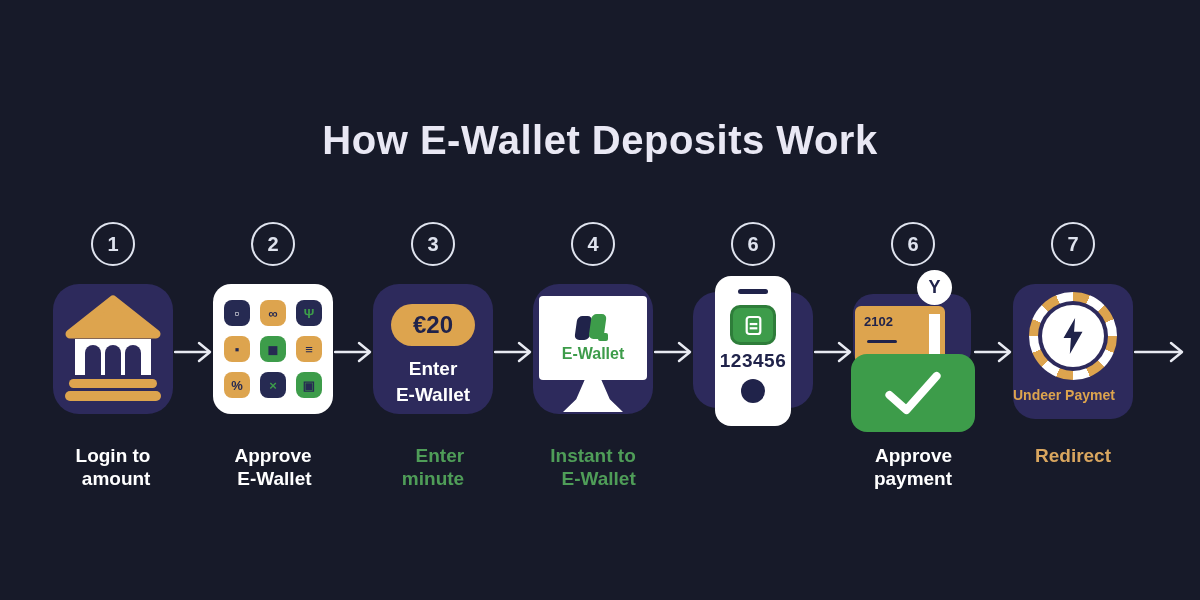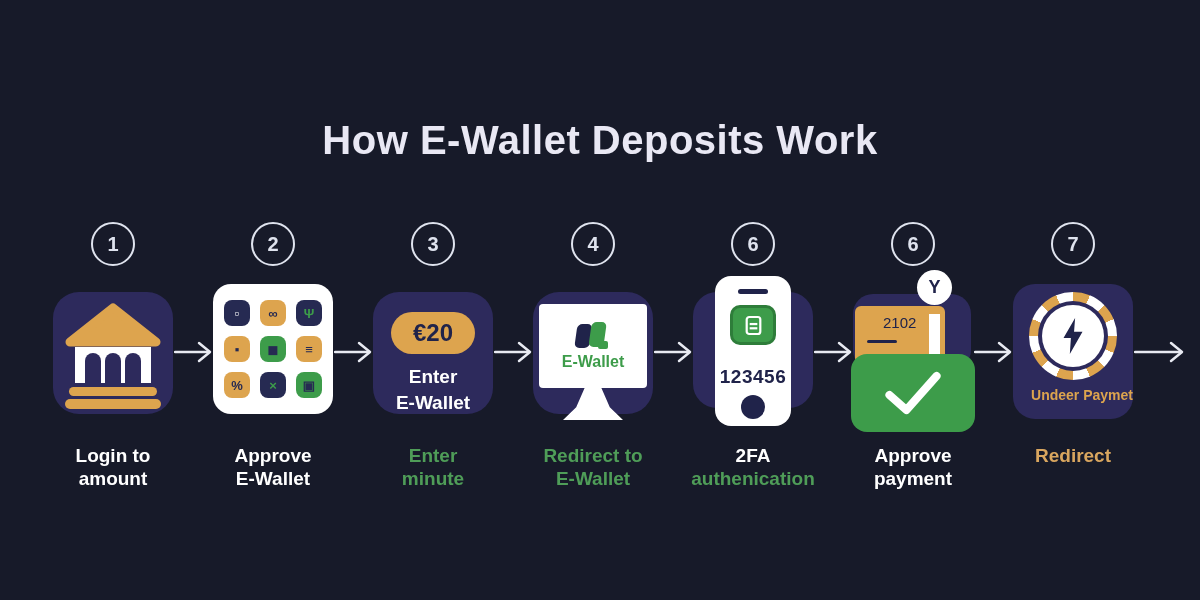--- a/index.html
+++ b/index.html
@@ -11,25 +11,25 @@
     font-size:40px;font-weight:700;color:var(--title_color);letter-spacing:.5px;}
 
   
   .step{position:absolute;top:222px;width:160px;display:flex;flex-direction:column;align-items:center;}
   .s0{left:33px}.s1{left:193px}.s2{left:353px}.s3{left:513px}.s4{left:673px}.s5{left:833px}.s6{left:993px}
 
   .badge{width:44px;height:44px;border-radius:50%;border:2.5px solid var(--line_white);
     display:flex;align-items:center;justify-content:center;color:var(--line_white);
     font-size:20px;font-weight:700;box-sizing:border-box;}
   .cardwrap{margin-top:18px;position:relative;width:120px;height:130px;}
-  .caption{margin-top:30px;text-align:center;font-size:19px;font-weight:700;line-height:1.22;}
+  .caption{margin-top:30px;text-align:right;font-size:19px;font-weight:700;line-height:1.22;}
   .cap-white{color:#ffffff}.cap-green{color:var(--caption_green)}.cap-gold{color:var(--caption_gold)}
 
   
-  .pcard{position:absolute;inset:0;background:var(--card_purple);border-radius:26px;margin-top:8px;}
+  .pcard{position:absolute;inset:0;background:var(--card_purple);border-radius:26px;}
 
   
   .arrow{position:absolute;top:340px;width:40px;height:24px;}
   .a0{left:174px}.a1{left:334px}.a2{left:494px}.a3{left:654px}.a4{left:814px}.a5{left:974px}
   .arrow.final{left:1134px;width:52px;}
 
   
   .wcard{position:absolute;inset:0;background:#ffffff;border-radius:18px;
     display:grid;grid-template-columns:repeat(3,26px);grid-template-rows:repeat(3,26px);
     gap:10px;justify-content:center;align-content:center;}
@@ -51,42 +51,42 @@
   .stand{position:absolute;top:96px;left:30px;width:60px;height:32px;background:#fff;
     clip-path:polygon(36% 0%,64% 0%,78% 60%,100% 100%,0% 100%,22% 60%);}
 
   
   .pcard5{position:absolute;top:8px;left:0;width:120px;height:116px;background:var(--card_purple);border-radius:24px;}
   .phone{position:absolute;top:-8px;left:22px;width:76px;height:150px;background:#fff;border-radius:16px;
     display:flex;flex-direction:column;align-items:center;}
   .speaker{margin-top:13px;width:30px;height:5px;border-radius:3px;background:var(--navy);}
   .code-ico{margin-top:11px;width:46px;height:40px;border-radius:10px;background:var(--green);
     border:3px solid #2e7d3a;box-sizing:border-box;display:flex;align-items:center;justify-content:center;}
-  .code{margin-top:21px;color:var(--navy);font-size:19px;font-weight:700;letter-spacing:.5px;}
+  .code{margin-top:5px;color:var(--navy);font-size:19px;font-weight:700;letter-spacing:.5px;}
   .homebtn{margin-top:7px;width:24px;height:24px;border-radius:50%;background:var(--navy);}
 
   
   .pcard6{position:absolute;top:10px;left:0;width:118px;height:76px;background:var(--card_purple);border-radius:20px;}
   .credit{position:absolute;top:22px;left:2px;width:90px;height:58px;background:var(--gold);border-radius:6px;}
-  .credit-num{position:absolute;top:8px;left:28px;color:var(--navy);font-size:15px;font-weight:400;}
+  .credit-num{position:absolute;top:8px;left:9px;color:var(--navy);font-size:13px;font-weight:700;}
   .credit-line{position:absolute;top:34px;left:12px;width:30px;height:3px;background:var(--navy);border-radius:2px;}
   .pole{position:absolute;top:30px;left:76px;width:11px;height:55px;background:#fff;}
   .ycircle{position:absolute;top:-14px;left:64px;width:35px;height:35px;border-radius:50%;background:#fff;
     display:flex;align-items:center;justify-content:center;color:var(--navy);font-size:18px;font-weight:800;}
   .approve{position:absolute;top:70px;left:-2px;width:124px;height:78px;background:var(--green);border-radius:16px;
     display:flex;align-items:center;justify-content:center;}
 
   
   .pcard7{position:absolute;top:0;left:0;width:120px;height:135px;background:var(--card_purple);border-radius:22px;}
   .chip{position:absolute;top:8px;left:16px;width:88px;height:88px;border-radius:50%;
     background:repeating-conic-gradient(var(--gold) 0deg 22.5deg,#ffffff 22.5deg 45deg);
     display:flex;align-items:center;justify-content:center;}
   .chip-core{width:62px;height:62px;border-radius:50%;background:#fff;box-shadow:0 0 0 4px var(--card_purple);
     display:flex;align-items:center;justify-content:center;}
-  .chip-label{position:absolute;top:103px;left:0;width:120px;text-align:right;
+  .chip-label{position:absolute;top:103px;left:0;width:120px;text-align:left;
     color:var(--gold);font-size:14px;font-weight:700;}
 </style>
 </head>
 <body>
 
 <div id="stage">
 
   <div class="title">How E-Wallet Deposits Work</div>
 
   <div class="step s0">
@@ -157,21 +157,21 @@
             <rect x="7" y="3" width="15" height="24" rx="5" fill="var(--navy)" transform="skewX(-8)"></rect>
             <rect x="21" y="1" width="15" height="25" rx="5" fill="var(--green)" transform="skewX(-8)"></rect>
             <rect x="27" y="20" width="10" height="8" rx="2" fill="var(--green)"></rect>
           </svg>
           <div class="screen-text">E-Wallet</div>
         </div>
         <div class="stand"></div>
       </div>
     </div>
     <div class="caption cap-green">
-      <div>Redirect to</div>
+      <div>Instant to</div>
         <div>E-Wallet</div>
     </div>
   </div>
 
   <div class="step s4">
     <div class="badge">6</div>
     <div class="cardwrap">
       <div class="pcard5"></div>
       <div class="phone">
         <div class="speaker"></div>
@@ -179,24 +179,20 @@
           <svg viewBox="0 0 20 24" style="width:17px;height:21px">
             <rect x="2" y="2" width="16" height="20" rx="3" fill="none" stroke="#ffffff" stroke-width="2.6"></rect>
             <rect x="5.5" y="9" width="9" height="2.6" fill="#ffffff"></rect>
             <rect x="5.5" y="14" width="9" height="2.6" fill="#ffffff"></rect>
           </svg>
         </div>
         <div class="code">123456</div>
         <div class="homebtn"></div>
       </div>
     </div>
-    <div class="caption">
-      <div class="cap-white">2FA</div>
-      <div class="cap-green">authenication</div>
-    </div>
   </div>
 
   <div class="step s5">
     <div class="badge">6</div>
     <div class="cardwrap">
       <div class="pcard6"></div>
       <div class="credit">
         <div class="credit-num">2102</div>
         <div class="credit-line"></div>
       </div>

